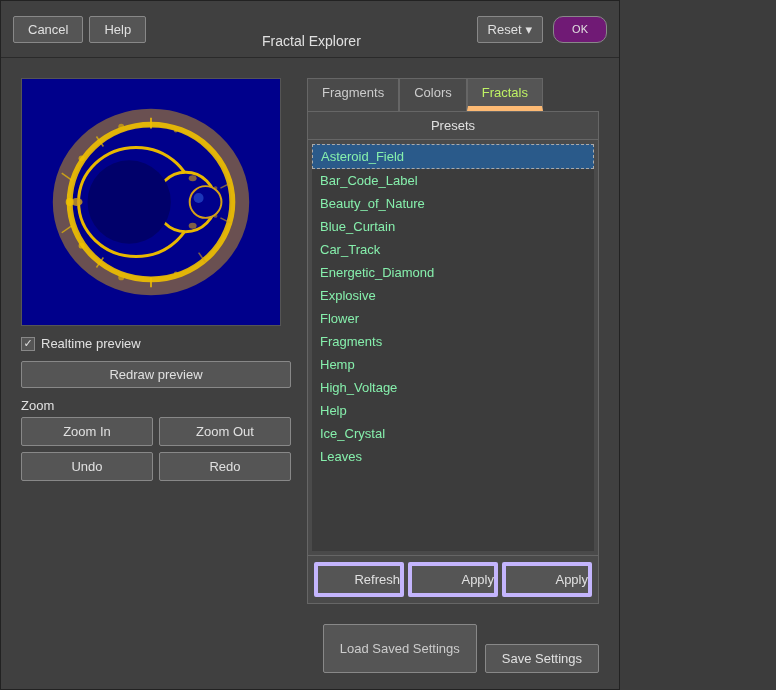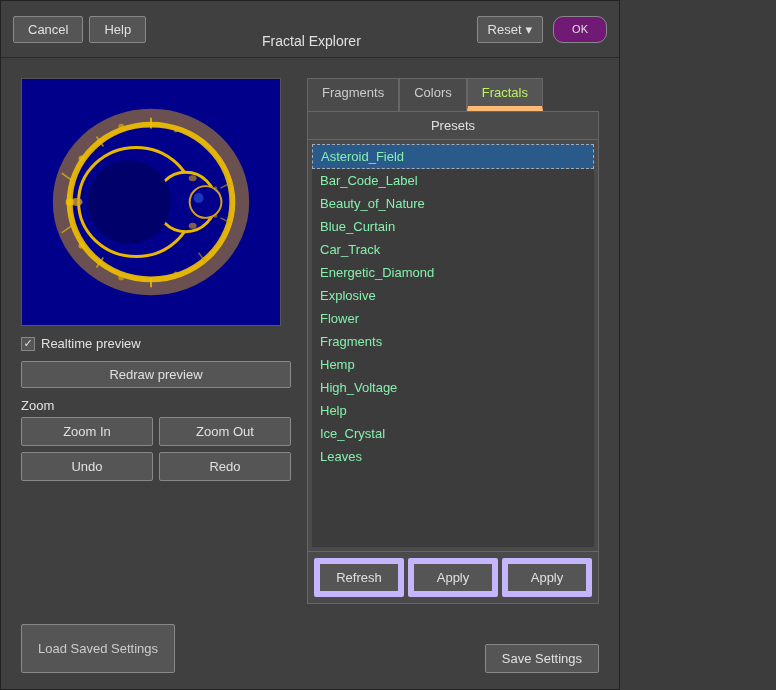--- a/index.html
+++ b/index.html
@@ -192,31 +192,31 @@
     }
     .preset-actions {
       display: flex;
       gap: 4px;
       padding: 6px;
       border-top: 1px solid #666;
     }
     .action-btn {
       flex: 1;
       background: #555;
-      border: 6px solid #c4b5fd;
+      border: 4px solid #c4b5fd;
       color: #e0e0e0;
       padding: 6px 0;
       cursor: pointer;
       font-size: 13px;
       border-radius: 2px;
-      text-align: center;
+      text-align: right;
     }
     .bottom-bar {
       display: flex;
-      justify-content: space-between;
+      justify-content: flex-end;
       gap: 8px;
       padding: 10px 20px 16px 20px;
     }
     .bottom-btn {
       background: #555;
       border: 1px solid #888;
       color: #ccc;
       padding: 6px 16px;
       cursor: pointer;
       font-size: 13px;

